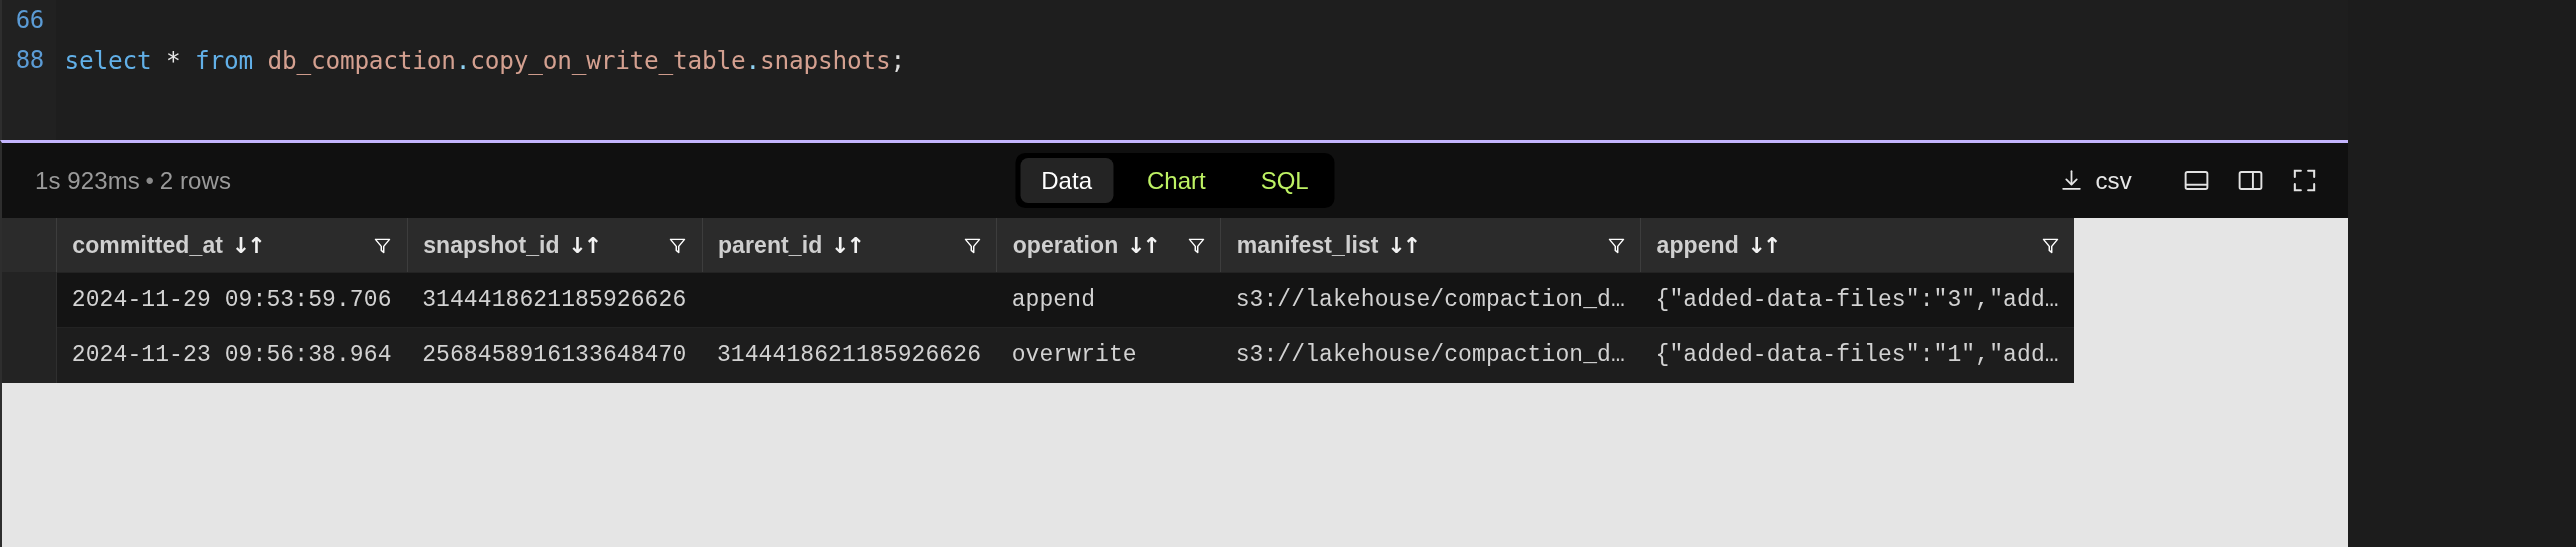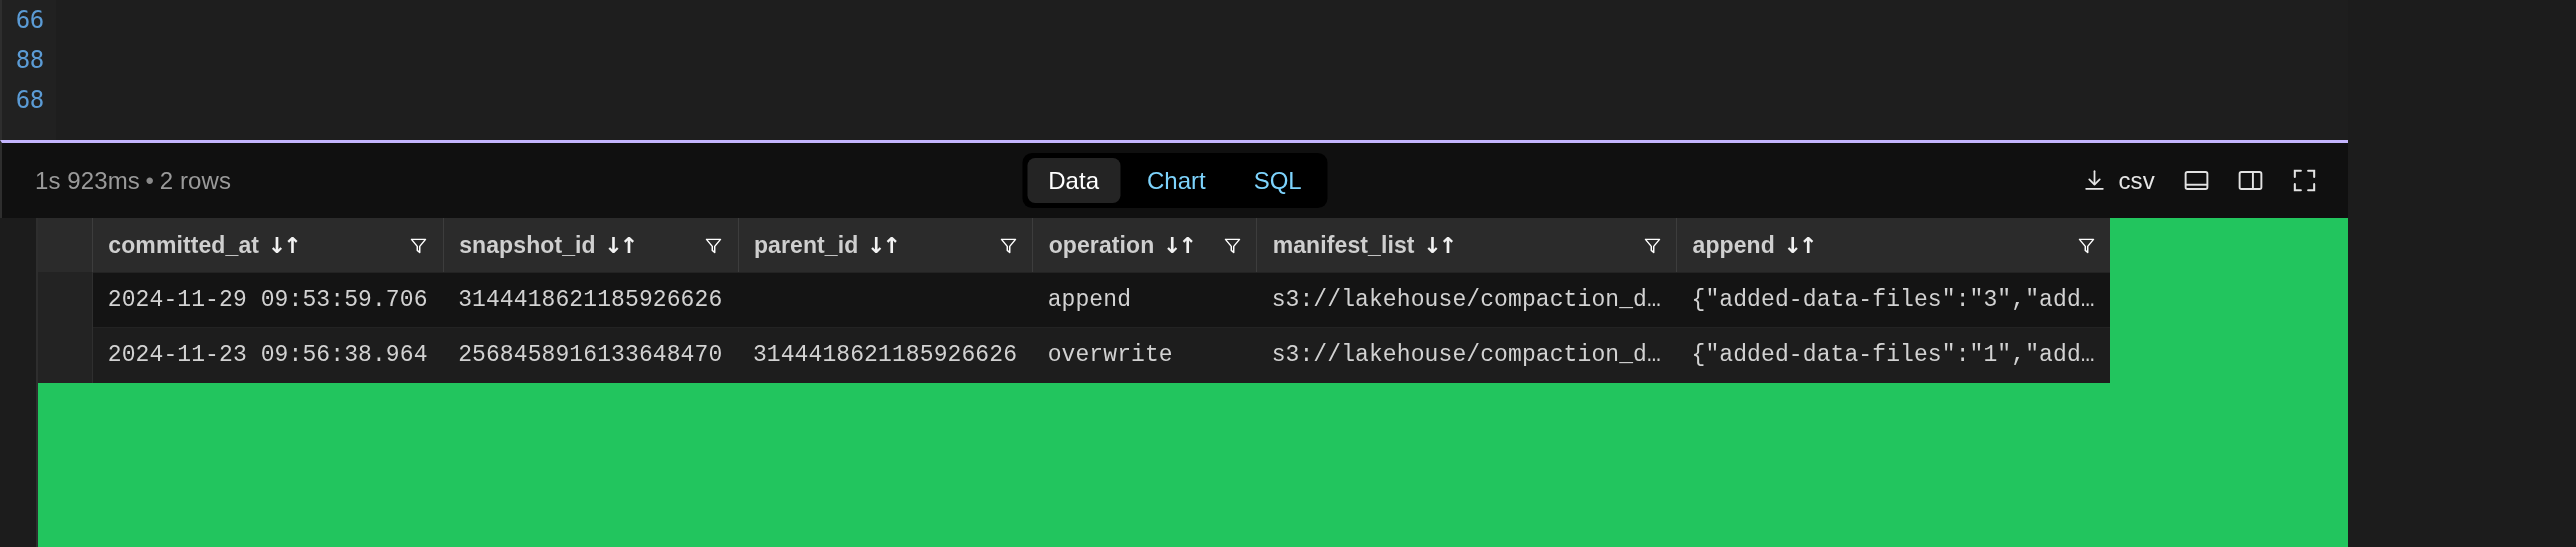--- a/index.html
+++ b/index.html
@@ -69,46 +69,46 @@
     white-space: nowrap;
   }
   .status .sep { padding: 0 5.7px; color: #8a8a8a; }
   .tabgroup {
     position: absolute;
     left: 50%; transform: translateX(-50%);
     display: flex;
     background: #000;
     border-radius: 9.6px;
     padding: 4.8px;
-    gap: 6px;
+    gap: 13px;
   }
   .tab {
     padding: 8.6px 21px;
     font-size: 24px;
-    color: #7dd3fc;
+    color: #bef264;
     border-radius: 7.7px;
     cursor: pointer;
     white-space: nowrap;
     line-height: 1.15;
   }
   .tab.active { background: #242424; color: #ffffff; }
   .tools {
     margin-left: auto;
     display: flex; align-items: center;
     gap: 25px;
   }
   .tool { display: flex; align-items: center; cursor: pointer; }
   .csv-label {
     color: #e6e6e6; font-size: 24px; margin-left: 11.5px;
     letter-spacing: 0.2px;
   }
-  .dl-group { display: flex; align-items: center; margin-right: 2px; }
+  .dl-group { display: flex; align-items: center; margin-right: 25px; }
 
   
-  .tablewrap { flex: 1 1 auto; background: #22c55e; overflow: hidden; border-left: 2.9px solid #2e2e2e; margin-left: 36px; }
+  .tablewrap { flex: 1 1 auto; background: #e5e5e5; overflow: hidden; border-left: 2.9px solid #2e2e2e; }
   table.grid { border-collapse: collapse; table-layout: fixed; }
   .grid th, .grid td { padding: 0; }
   .grid thead tr { background: #2b2b2b; height: 54px; }
   .hcell {
     display: flex; align-items: center;
     height: 54px;
     padding: 0 13.4px 0 15.3px;
     border-left: 1px solid #3d3d3d;
     position: relative;
   }
@@ -144,24 +144,21 @@
 
   <div class="editor">
     <div class="gutter-bg"></div>
     <div id="code-lines">
         <div class="code-line">
           <div class="ln">66</div>
           <div class="code"></div>
         </div>
         <div class="code-line">
           <div class="ln">88</div>
-        </div>
-        <div class="code-line">
-          <div class="ln">68</div>
-          <div class="code"></div>
+          <div class="code"><span class="kw">select</span><span class="op"> </span><span class="op">*</span><span class="op"> </span><span class="kw">from</span><span class="op"> </span><span class="ident">db_compaction</span><span class="dot">.</span><span class="ident">copy_on_write_table</span><span class="dot">.</span><span class="ident">snapshots</span><span class="punc">;</span></div>
         </div>
       </div>
   </div>
 
   <div class="toolbar">
     <div class="status">
       <span>1s 923ms</span><span class="sep">•</span><span>2 rows</span>
     </div>
 
     <div class="tabgroup">

